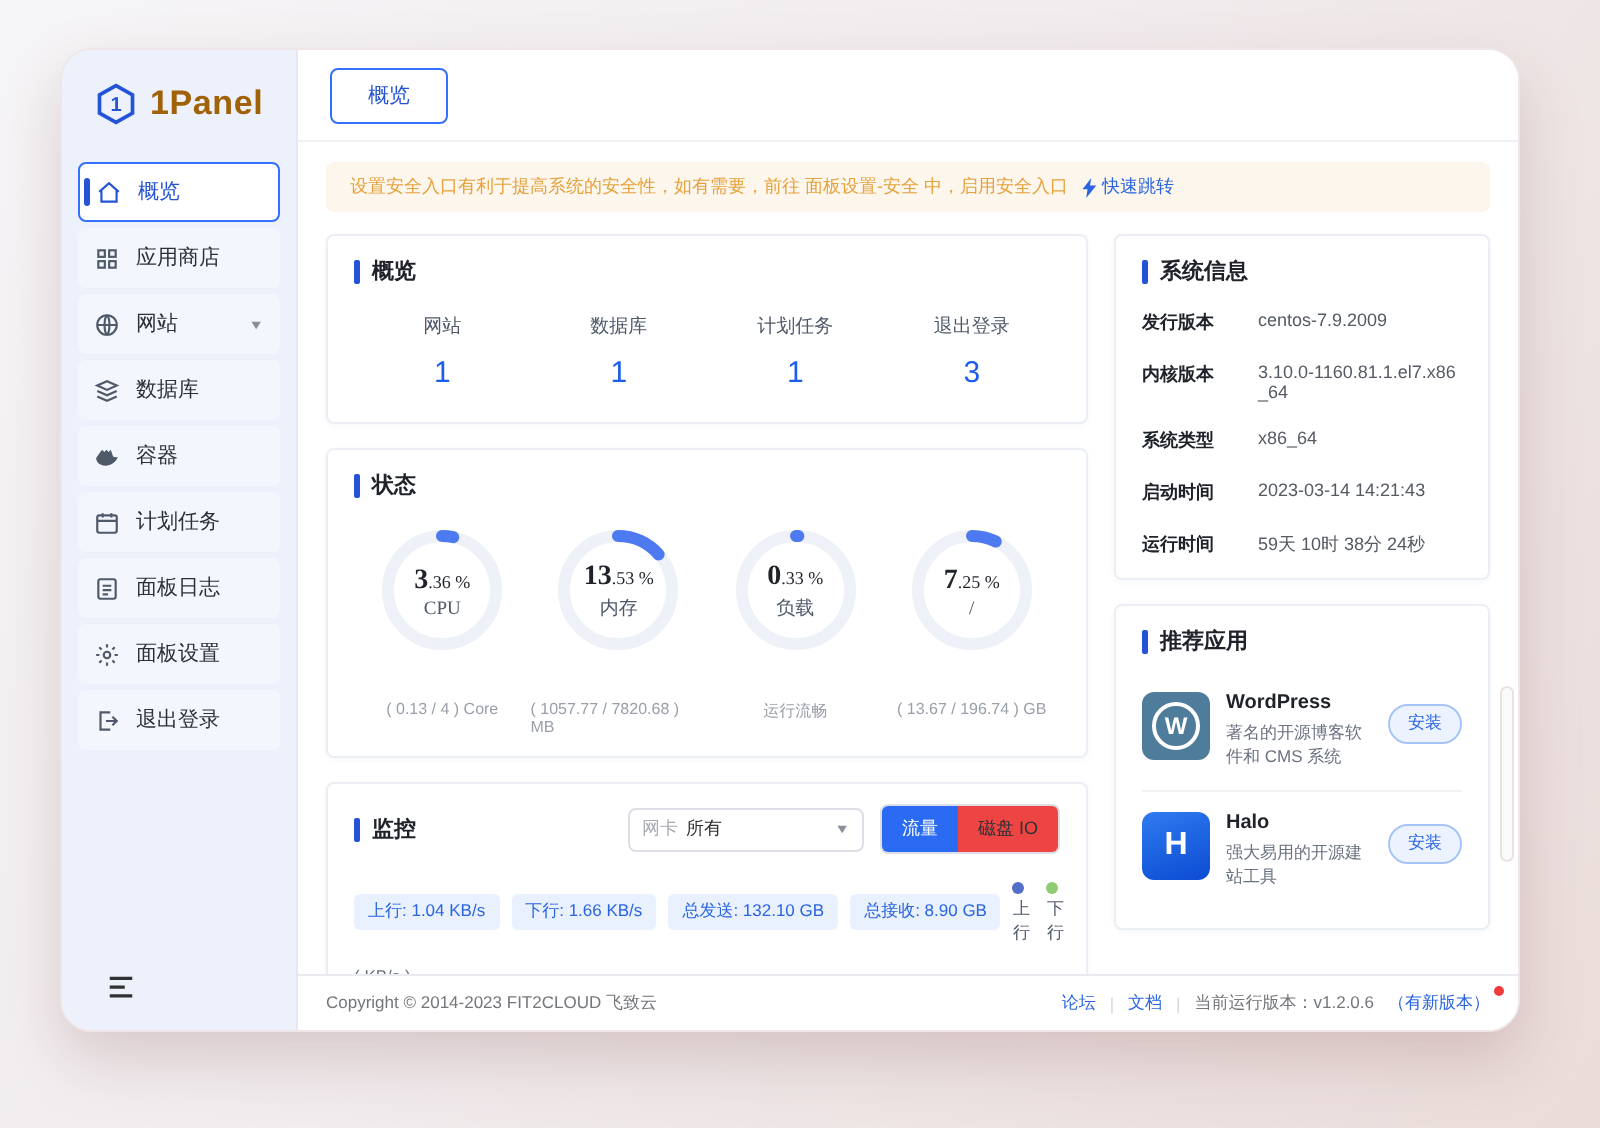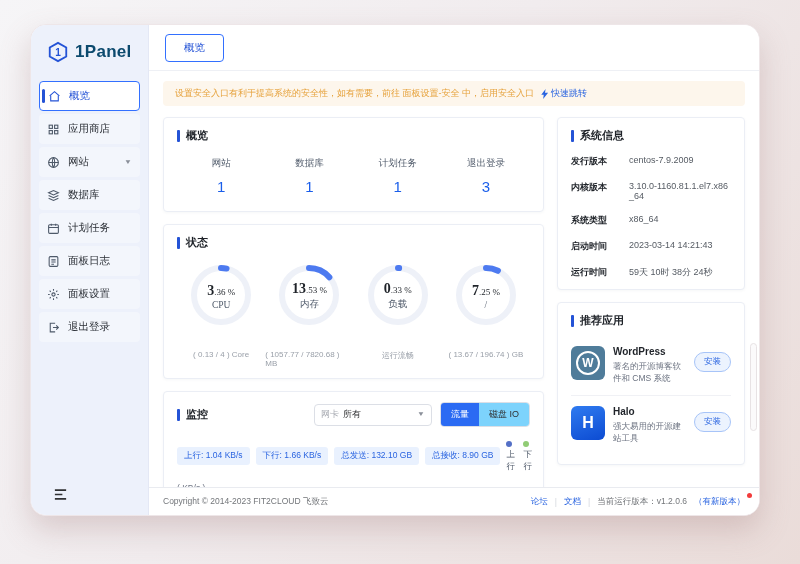--- a/index.html
+++ b/index.html
@@ -8,21 +8,21 @@
     background:linear-gradient(125deg,#f6f5f7 0%,#f1ecee 45%,#eadcd9 100%); }
   .window { position:absolute; left:30px; top:24px; width:730px; height:492px;
     background:#fff; border-radius:16px; border:1px solid #eee6e8;
     box-shadow:0 14px 30px rgba(160,120,120,.30); overflow:hidden; }
 
   
   .sidebar { position:absolute; left:0; top:0; bottom:0; width:118px;
     background:#edf1fb; border-right:1px solid #e4e8f5; }
   .logo { display:flex; align-items:center; gap:6px; padding:16px 0 14px 16px; }
   .logo-badge { width:22px; height:22px; }
-  .logo-text { font-size:17px; font-weight:bold; color:#0c4a6e; letter-spacing:.3px; }
+  .logo-text { font-size:17px; font-weight:bold; color:#a16207; letter-spacing:.3px; }
   .menu { padding:4px 8px; display:flex; flex-direction:column; gap:3px; }
   .menu-item { position:relative; display:flex; align-items:center; gap:8px;
     height:30px; padding:0 8px; border-radius:4px; font-size:10.5px; color:#2b2f36;
     background:rgba(255,255,255,.35); cursor:pointer; }
   .menu-item .mi-icon { display:flex; width:13px; color:#4e5969; }
   .menu-item.active { background:#fff; border:1px solid #3370ff; color:#2453d6; }
   .menu-item.active .mi-icon { color:#2453d6; }
   .menu-item.active::before { content:""; position:absolute; left:2px; top:7px;
     width:3px; height:14px; background:#2453d6; border-radius:2px; }
   .chev { margin-left:auto; color:#8a8f99; font-size:8px; transform:scaleY(.8); }
@@ -67,21 +67,21 @@
   .gauge-sub { font-size:8px; color:#9aa0a9; margin-top:22px; }
 
   
   .mon-head { display:flex; align-items:center; }
   .mon-select { margin-left:auto; width:118px; height:22px; border:1px solid #dcdfe6; border-radius:4px;
     display:flex; align-items:center; padding:0 6px; font-size:9px; gap:4px; cursor:pointer; background:#fff; }
   .mon-select .sel-prefix { color:#a8abb2; }
   .mon-select .sel-value { color:#303133; }
   .mon-select .chev { font-size:8px; }
   .btn-group { display:flex; margin-left:8px; border:1px solid #dcdfe6; border-radius:4px; overflow:hidden;align-items:center; }
-  .btn-group .bg-btn { font-size:9px; padding:5px 10px; background:#7dd3fc; color:#303133; cursor:pointer; }
+  .btn-group .bg-btn { font-size:9px; padding:5px 10px; background:#ef4444; color:#303133; cursor:pointer; }
   .btn-group .bg-btn.active { background:#2b6bf3; color:#fff; }
   .mon-badges { display:flex; gap:6px; margin-top:12px; align-items:center; }
   .mbadge { background:#e9f1fe; color:#2a64e0; font-size:8.5px; padding:3px 7px; border-radius:3px; white-space:nowrap; }
   .legend { margin-left:auto; display:flex; gap:8px; font-size:8.5px; color:#4e5969; align-items:flex-start; }
   .legend i { display:inline-block; width:6px; height:6px; border-radius:50%; margin-right:3px; }
   .chart-meta { font-size:8.5px; color:#6b7280; margin-top:10px; }
 
   
   .sys-rows { margin-top:12px; display:flex; flex-direction:column; gap:13px; }
   .sys-row { display:flex; font-size:9px; }
@@ -166,20 +166,30 @@
             <svg width="13" height="13" viewBox="0 0 24 24" fill="none" stroke="currentColor" stroke-width="2">
               <path d="M3 7l9-4 9 4-9 4z"></path>
               <path d="M3 12l9 4 9-4"></path>
               <path d="M3 17l9 4 9-4"></path>
             </svg>
           </span>
         <span>数据库</span>
       </div>
       <div class="menu-item">
         <span class="mi-icon">
+            <svg width="13" height="13" viewBox="0 0 24 24" fill="currentColor">
+              <path d="M2 13c0 4 3.5 7 8.5 7 5.5 0 9.5-3 11.5-8-2 .6-3.6.3-4.5-.6l-2-6-2 2-2-2-2 2-2-2-1.8 2.2L2 13z"></path>
+              <rect x="6" y="8" width="3" height="3"></rect>
+              <rect x="10" y="8" width="3" height="3"></rect>
+            </svg>
+          </span>
+        <span>容器</span>
+      </div>
+      <div class="menu-item">
+        <span class="mi-icon">
             <svg width="13" height="13" viewBox="0 0 24 24" fill="none" stroke="currentColor" stroke-width="2">
               <rect x="3" y="5" width="18" height="16" rx="2"></rect>
               <path d="M3 10h18M8 3v4M16 3v4"></path>
             </svg>
           </span>
         <span>计划任务</span>
       </div>
       <div class="menu-item">
         <span class="mi-icon">
             <svg width="13" height="13" viewBox="0 0 24 24" fill="none" stroke="currentColor" stroke-width="2">

